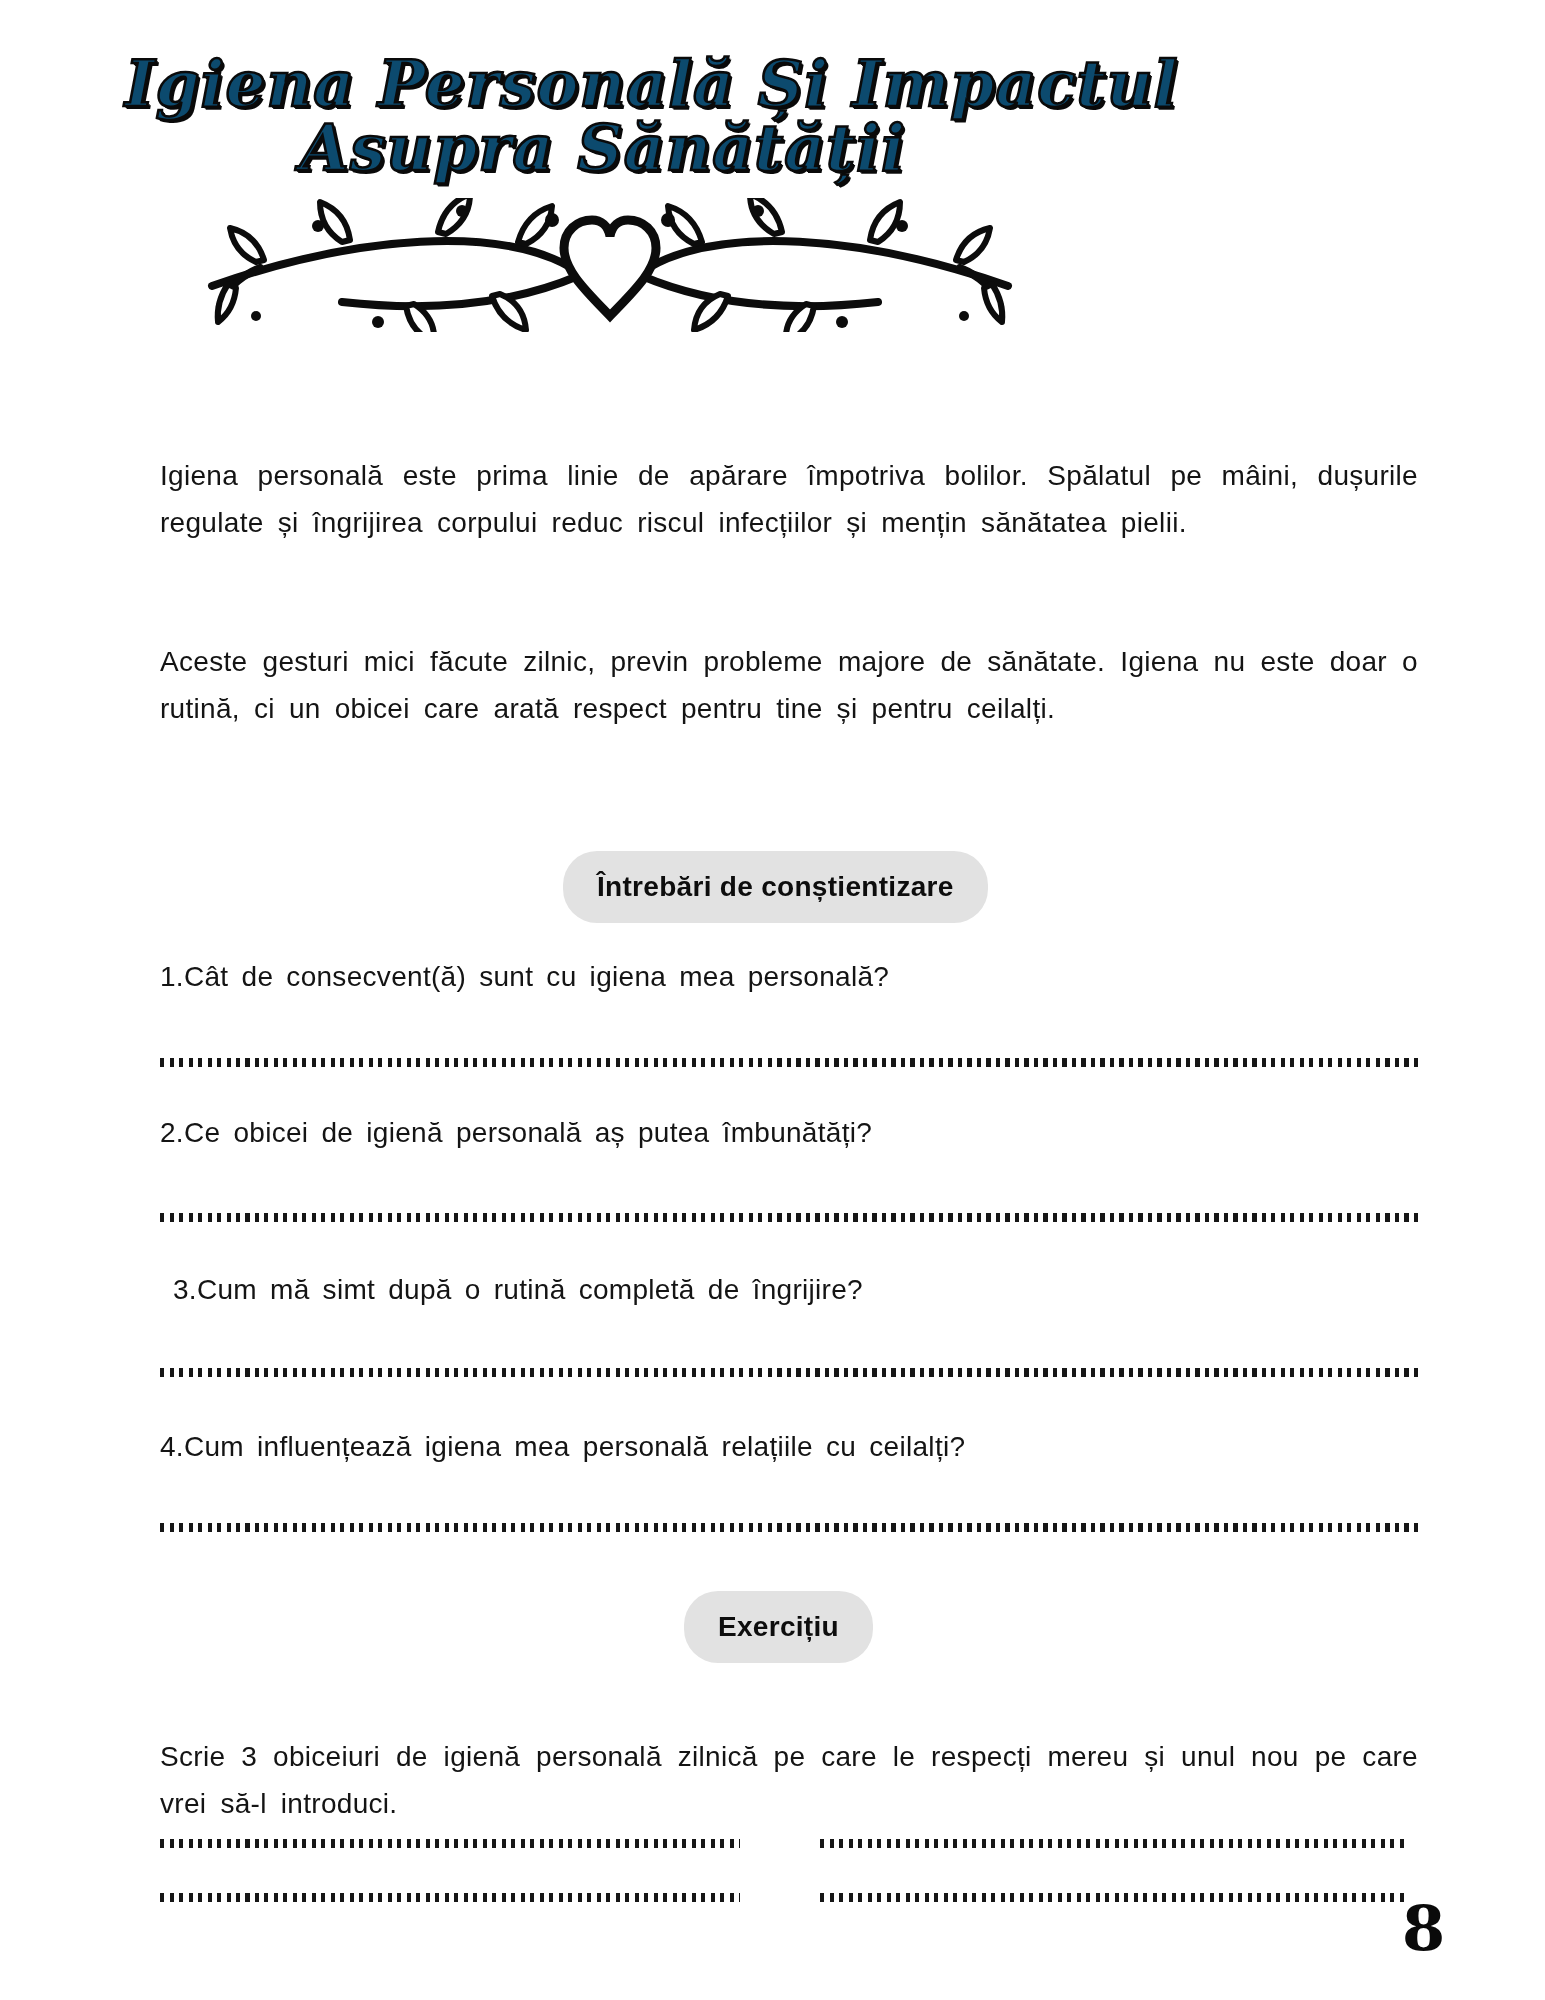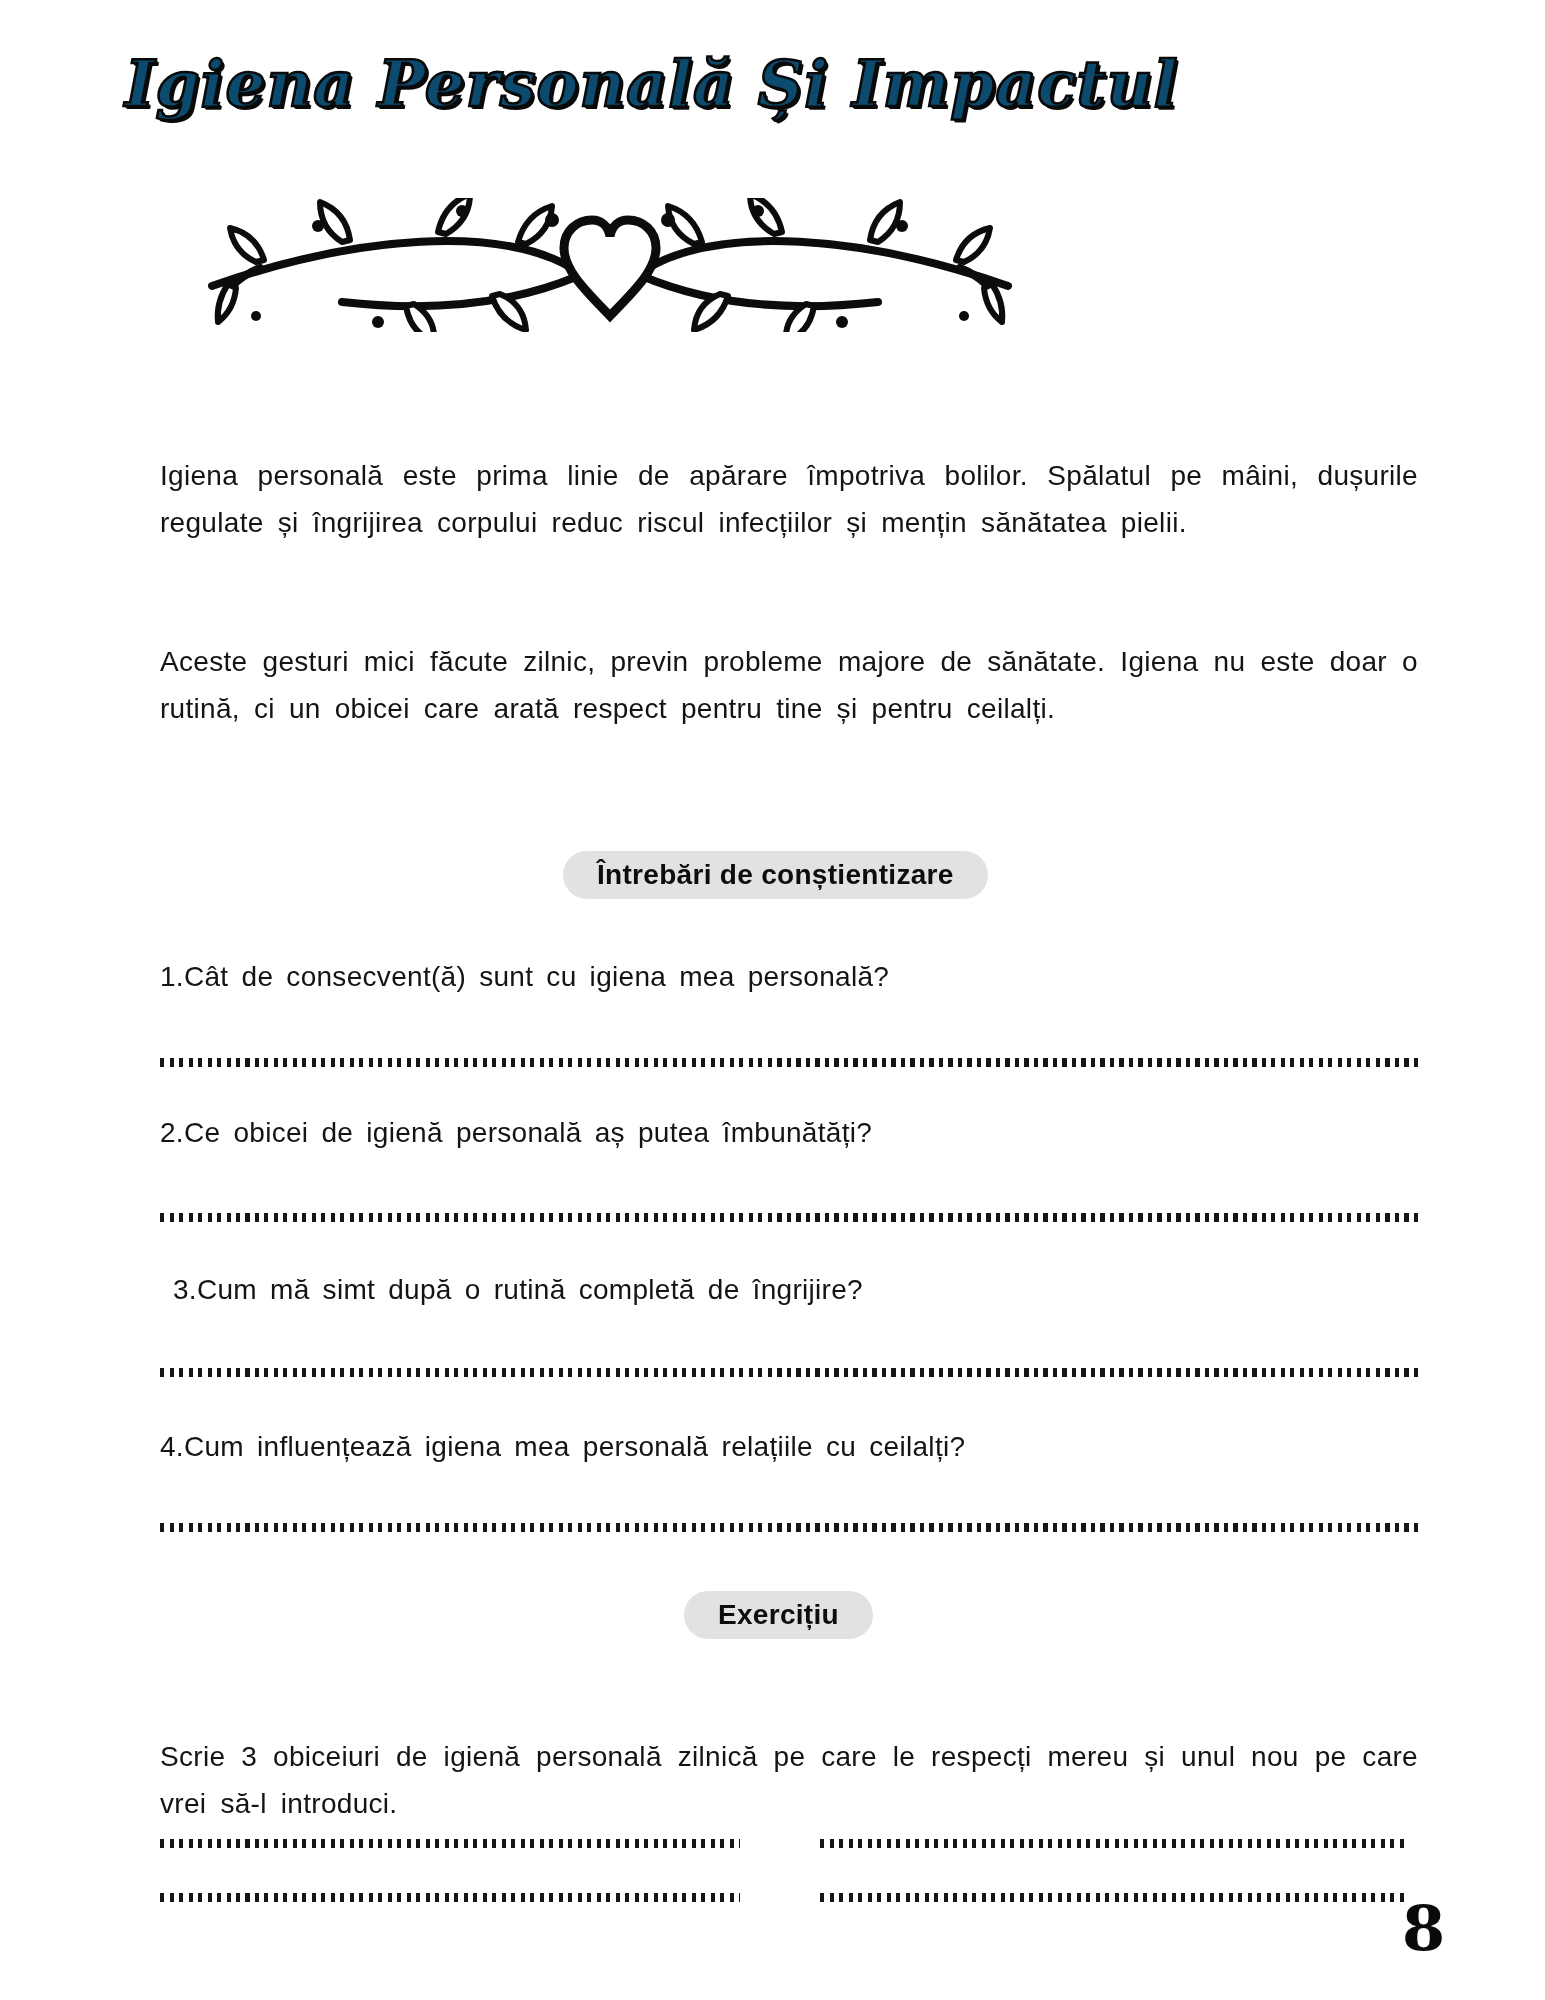--- a/index.html
+++ b/index.html
@@ -43,21 +43,21 @@
     text-align:justify;
   }
   .p1{top:424px;}
   .p2{top:610px;}
   .p3{top:745px;}
   .p-exercise{top:1705px;}
   .badge{
     position:absolute;
     background:#e2e2e2;
     border-radius:34px;
-    padding:8px 34px;
+    padding:20px 34px;
     font-weight:bold;
     font-size:28px;
     letter-spacing:0.3px;
     color:#0d0d0d;
     white-space:nowrap;
   }
   .badge-questions{left:563px; top:851px; min-width:334px; text-align:center;}
   .badge-exercise{left:684px; top:1591px; min-width:104px; text-align:right;}
   .question{
     position:absolute;
@@ -94,20 +94,21 @@
     color:#0a0a0a;
   }
 </style>
 </head>
 <body>
 
 <div class="page">
 
   <div class="title">
     <div>Igiena Personală Și Impactul</div>
+    <div>Asupra Sănătății</div>
   </div>
 
   <div class="divider">
     <svg viewBox="0 0 820 134" width="820" height="134" xmlns="http://www.w3.org/2000/svg">
       <defs>
         <g id="side">
           <g stroke="#0c0c0c" fill="none" stroke-width="8" stroke-linecap="round">
             <path d="M372,70 C300,28 160,36 12,88"></path>
             <path d="M378,78 C312,106 232,114 142,104"></path>
             <path d="M60,70 C40,78 26,92 20,108"></path>

